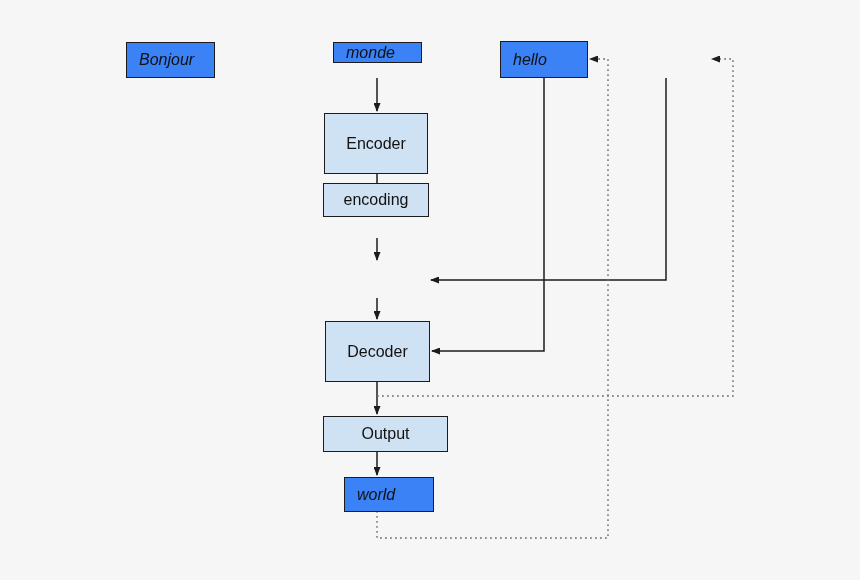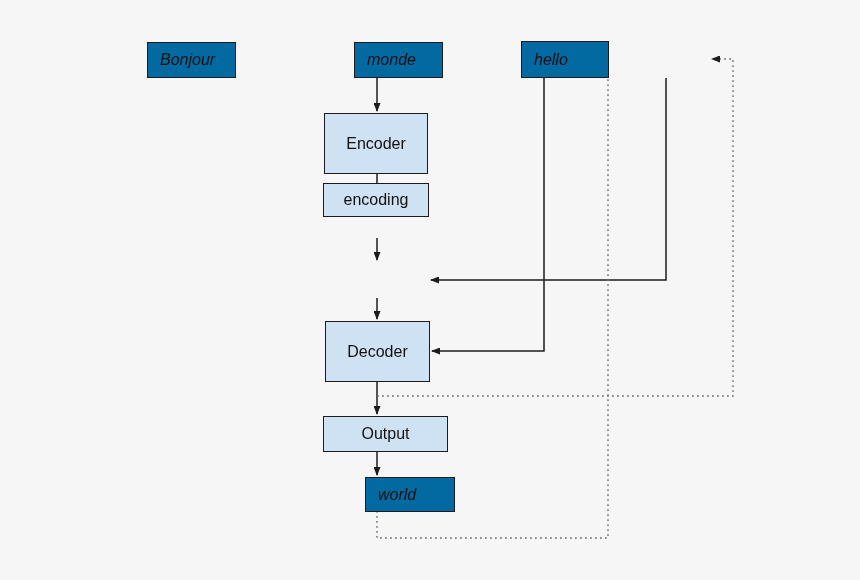--- a/index.html
+++ b/index.html
@@ -7,21 +7,21 @@
     position:relative;width:860px;height:580px;background:#f6f6f6;
     font-family:"Liberation Sans",sans-serif;overflow:hidden;
   }
   .wires{position:absolute;left:0;top:0;width:860px;height:580px;}
   .node{
     position:absolute;box-sizing:border-box;
     border:1.5px solid #1c1c1c;
     display:flex;align-items:center;
     font-size:16px;color:#111;line-height:1;
   }
-  .word{background:#0369a1;font-style:italic;padding-left:12px;margin-left:21px;}
+  .word{background:#3b82f6;font-style:italic;padding-left:12px;}
   .module{background:#cfe2f3;justify-content:center;}
 </style>
 </head>
 <body>
 
 <div class="canvas">
 
   <svg class="wires" viewBox="0 0 860 580" xmlns="http://www.w3.org/2000/svg">
     <defs>
       <marker id="arw" markerWidth="9" markerHeight="7" refX="8" refY="3.5" orient="auto" markerUnits="userSpaceOnUse">
@@ -40,21 +40,21 @@
       <path d="M666,78 L666,280 L431,280" marker-end="url(#arw)"></path>
     </g>
 
     <g stroke="#6e6e6e" stroke-width="1.4" fill="none" stroke-dasharray="1.8 3.2">
       <path d="M377,396 L733,396 L733,59 L712,59" marker-end="url(#arw)"></path>
       <path d="M377,511 L377,538 L608,538 L608,59 L590,59" marker-end="url(#arw)"></path>
     </g>
   </svg>
 
   <div class="node word" style="left:126px;top:42px;width:89px;height:36px;">Bonjour</div>
-  <div class="node word" style="left:333px;top:42px;width:89px;height:36px;">monde</div>
+  <div class="node word" style="left:333px;top:42px;width:89px;height:21px;">monde</div>
 
   <div class="node word" style="left:500px;top:41px;width:88px;height:37px;">hello</div>
 
   <div class="node module" style="left:324px;top:113px;width:104px;height:61px;">Encoder</div>
   <div class="node module" style="left:323px;top:183px;width:106px;height:34px;">encoding</div>
   <div class="node module" style="left:325px;top:321px;width:105px;height:61px;">Decoder</div>
   <div class="node module" style="left:323px;top:416px;width:125px;height:36px;">Output</div>
 
   <div class="node word" style="left:344px;top:477px;width:90px;height:35px;">world</div>
 

